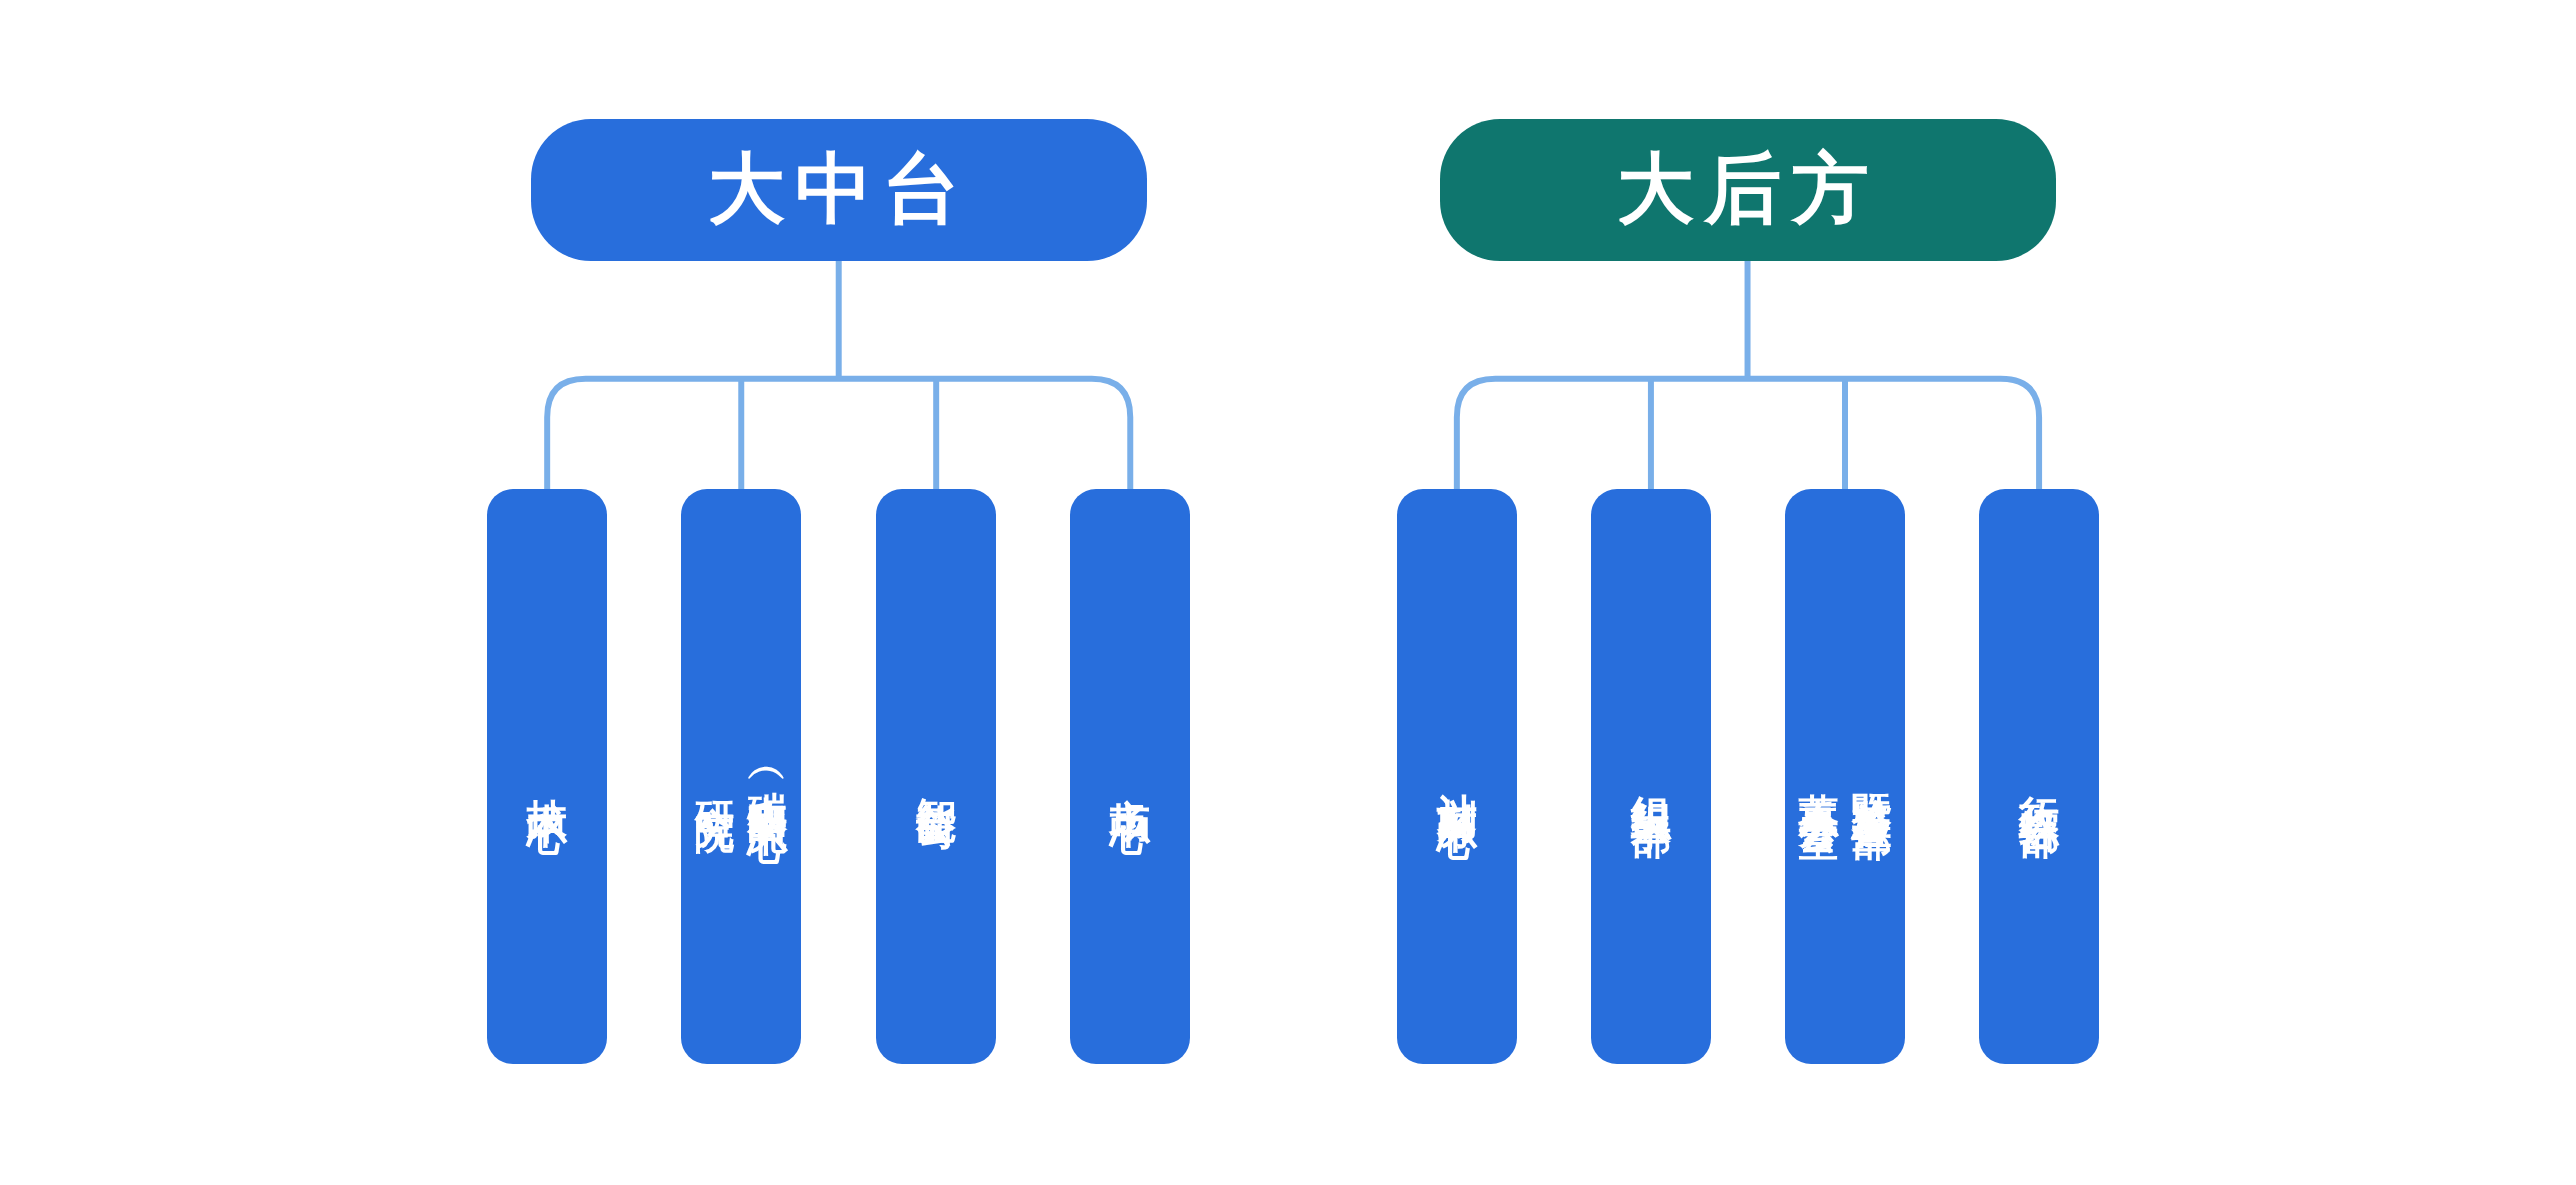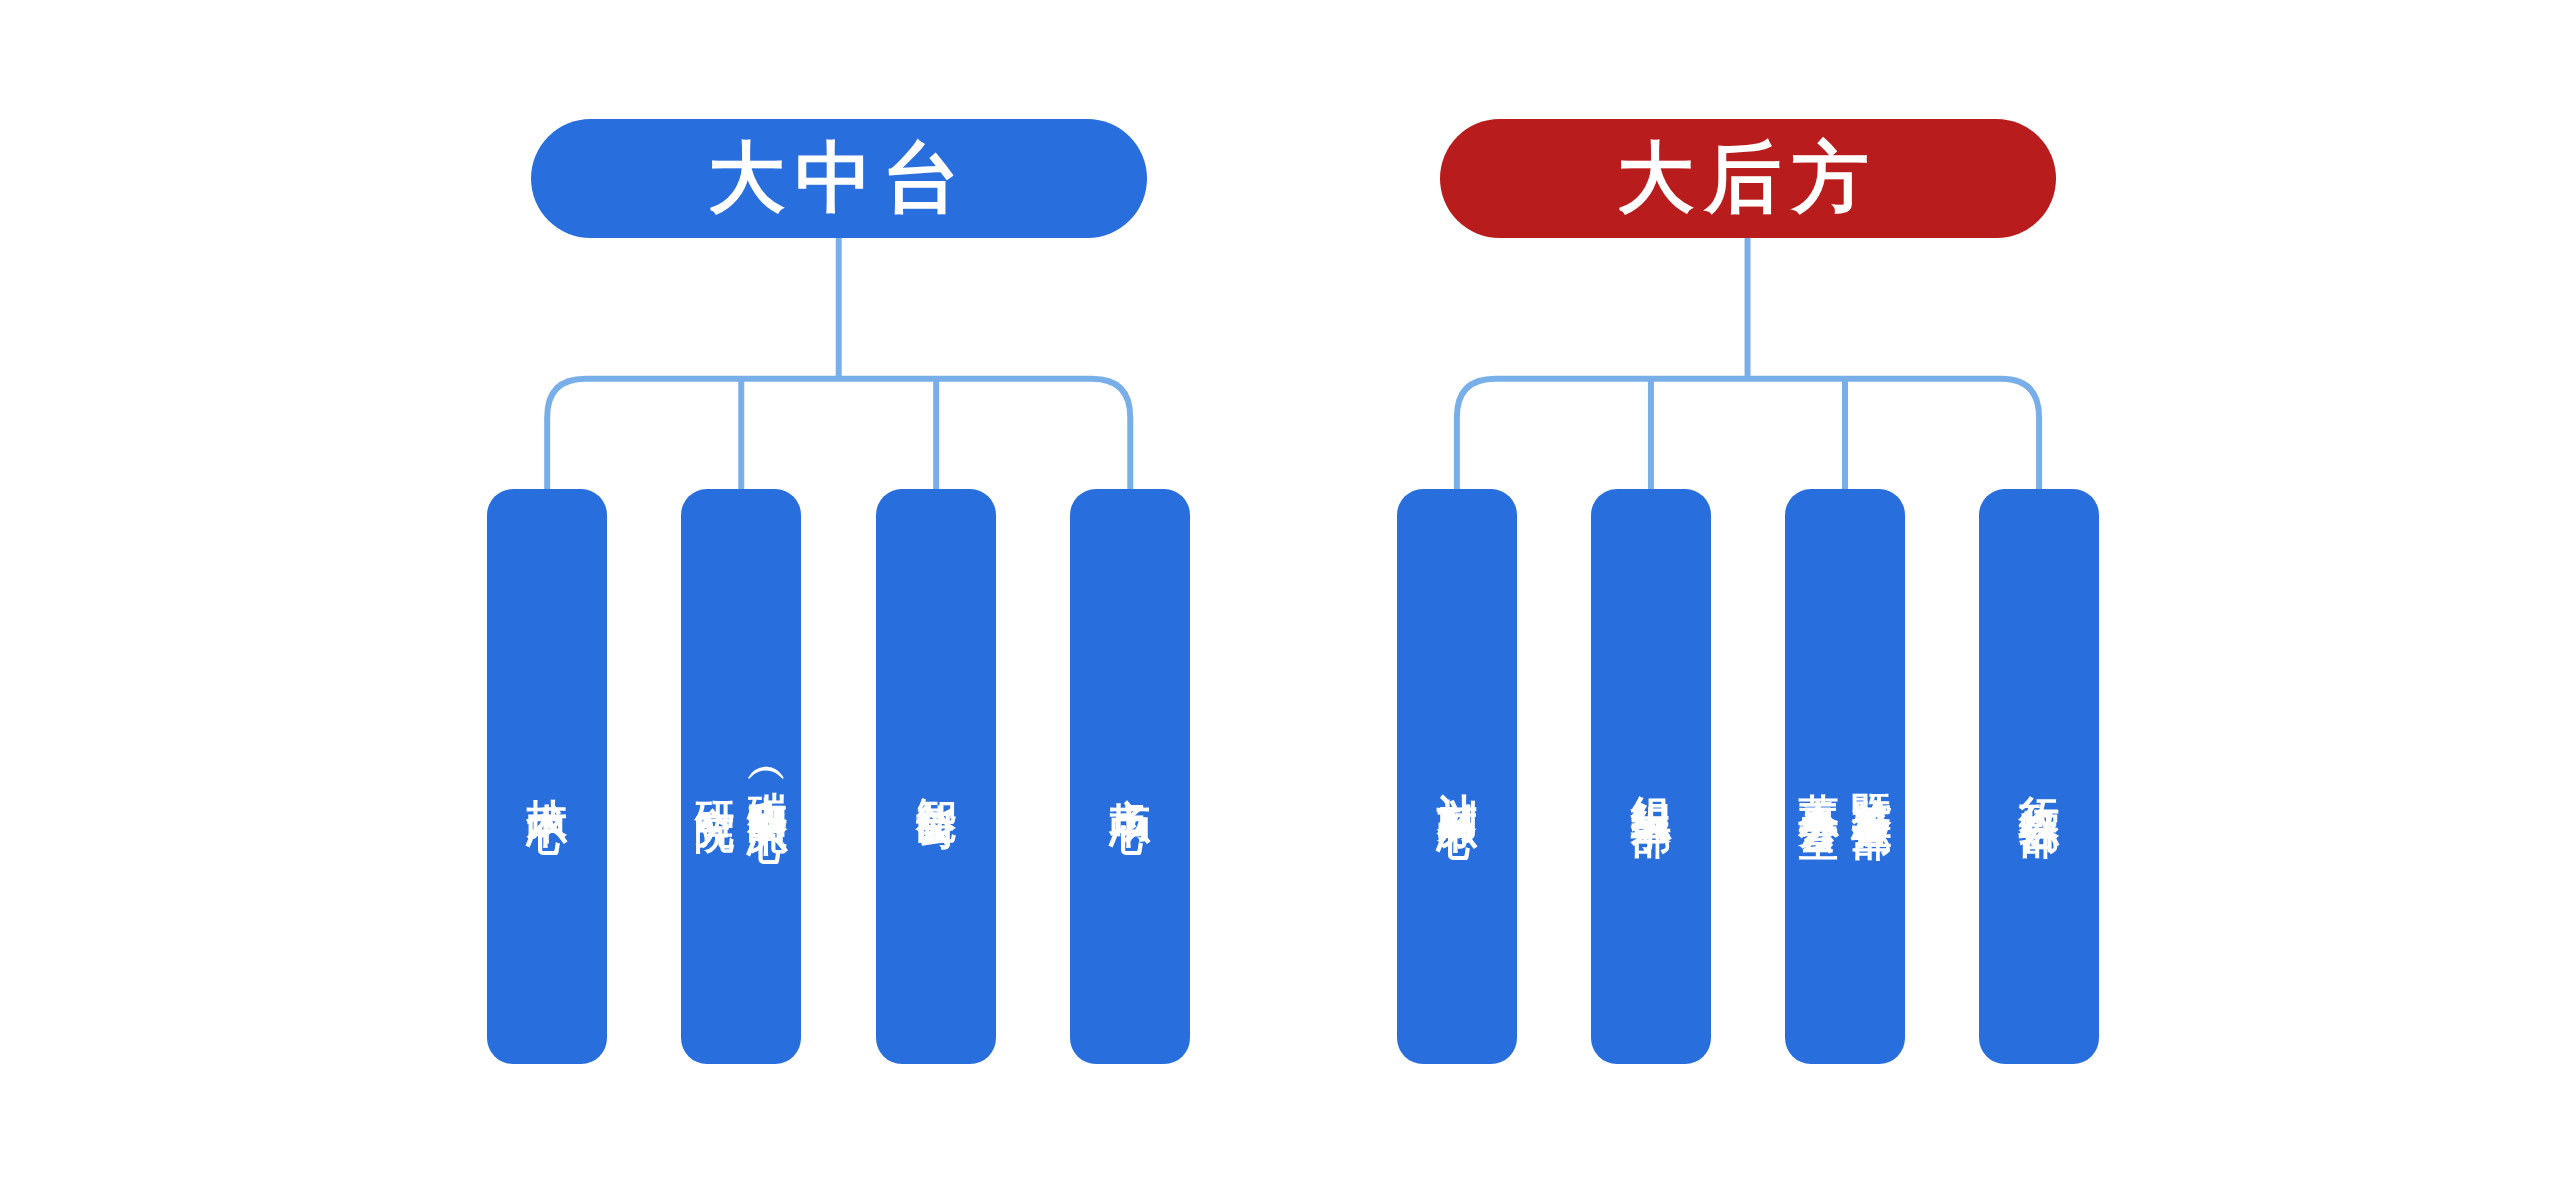--- a/index.html
+++ b/index.html
@@ -21,21 +21,21 @@
     display: flex;
     align-items: center;
     justify-content: center;
     background: #286EDC; 
     color: #ffffff;
     box-sizing: border-box;
   }
   .parent-node {
     top: 119px;
     width: 616px;
-    height: 119px;
+    height: 142px;
     border-radius: 60px;
   }
   .parent-node .label {
     font-size: 77px;
     font-weight: bold;
     letter-spacing: 10.3px;
     white-space: nowrap;
   }
   .child-node {
     top: 489px;
@@ -95,21 +95,21 @@
     <span class="label">研究院
 （碳中和研究中心）</span>
   </div>
   <div class="node child-node g1c3" style="background: rgb(40, 110, 220);">
     <span class="label">智能公司</span>
   </div>
   <div class="node child-node g1c4" style="background: rgb(40, 110, 220);">
     <span class="label">市场中心</span>
   </div>
 
-  <div class="node parent-node g2p" style="background: #b91c1c;">
+  <div class="node parent-node g2p" style="background: #0f766e;">
     <span class="label">大后方</span>
   </div>
   <div class="node child-node g2c1" style="background: rgb(40, 110, 220);">
     <span class="label">计划财务中心</span>
   </div>
   <div class="node child-node g2c2" style="background: rgb(40, 110, 220);">
     <span class="label">组织人事部</span>
   </div>
   <div class="node child-node g2c3" style="background: rgb(40, 110, 220);">
     <span class="label">董事会办公室

